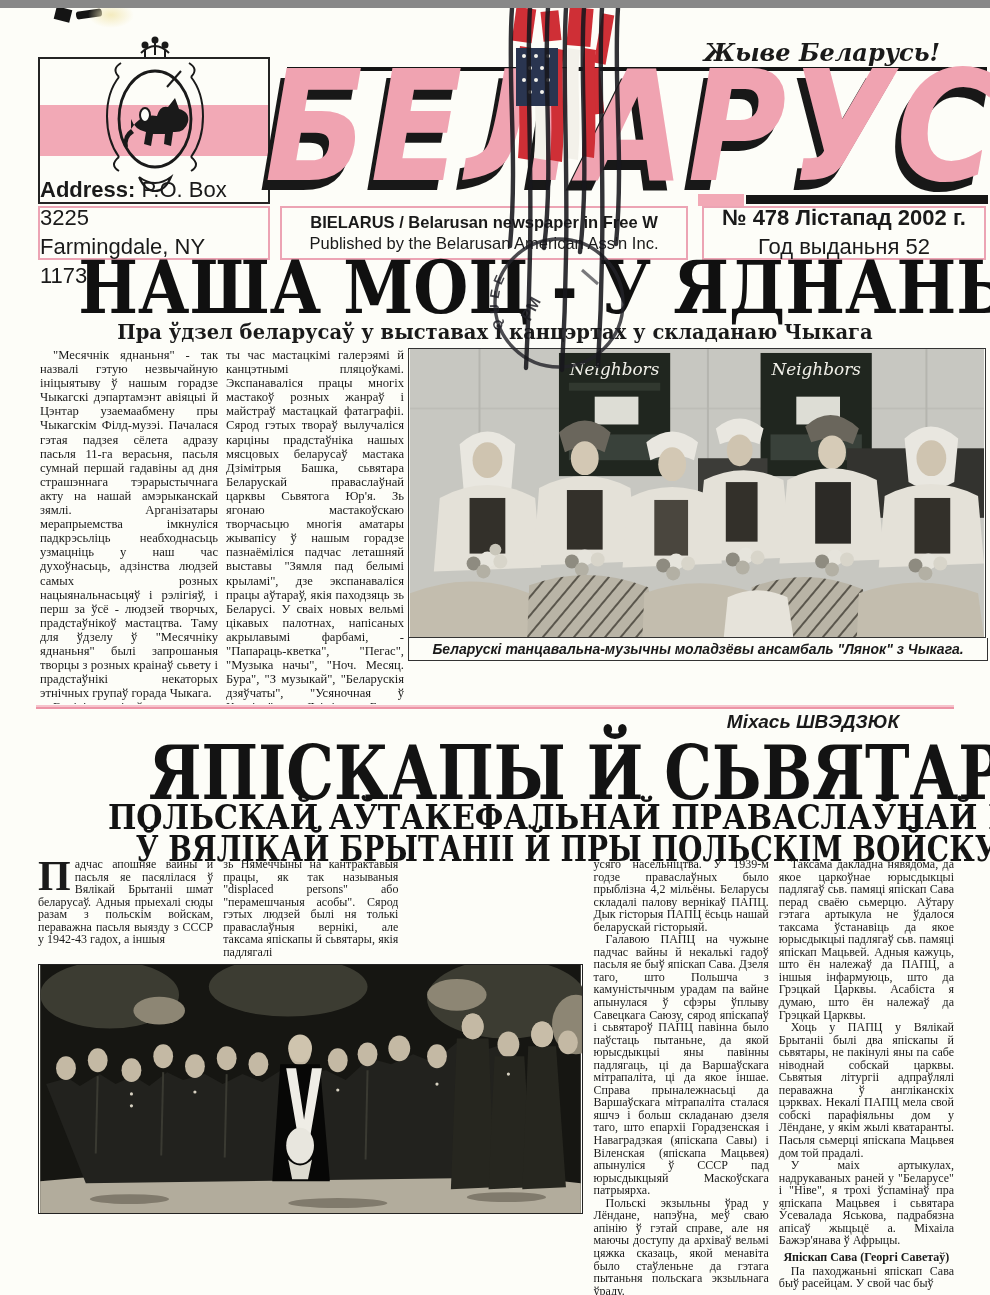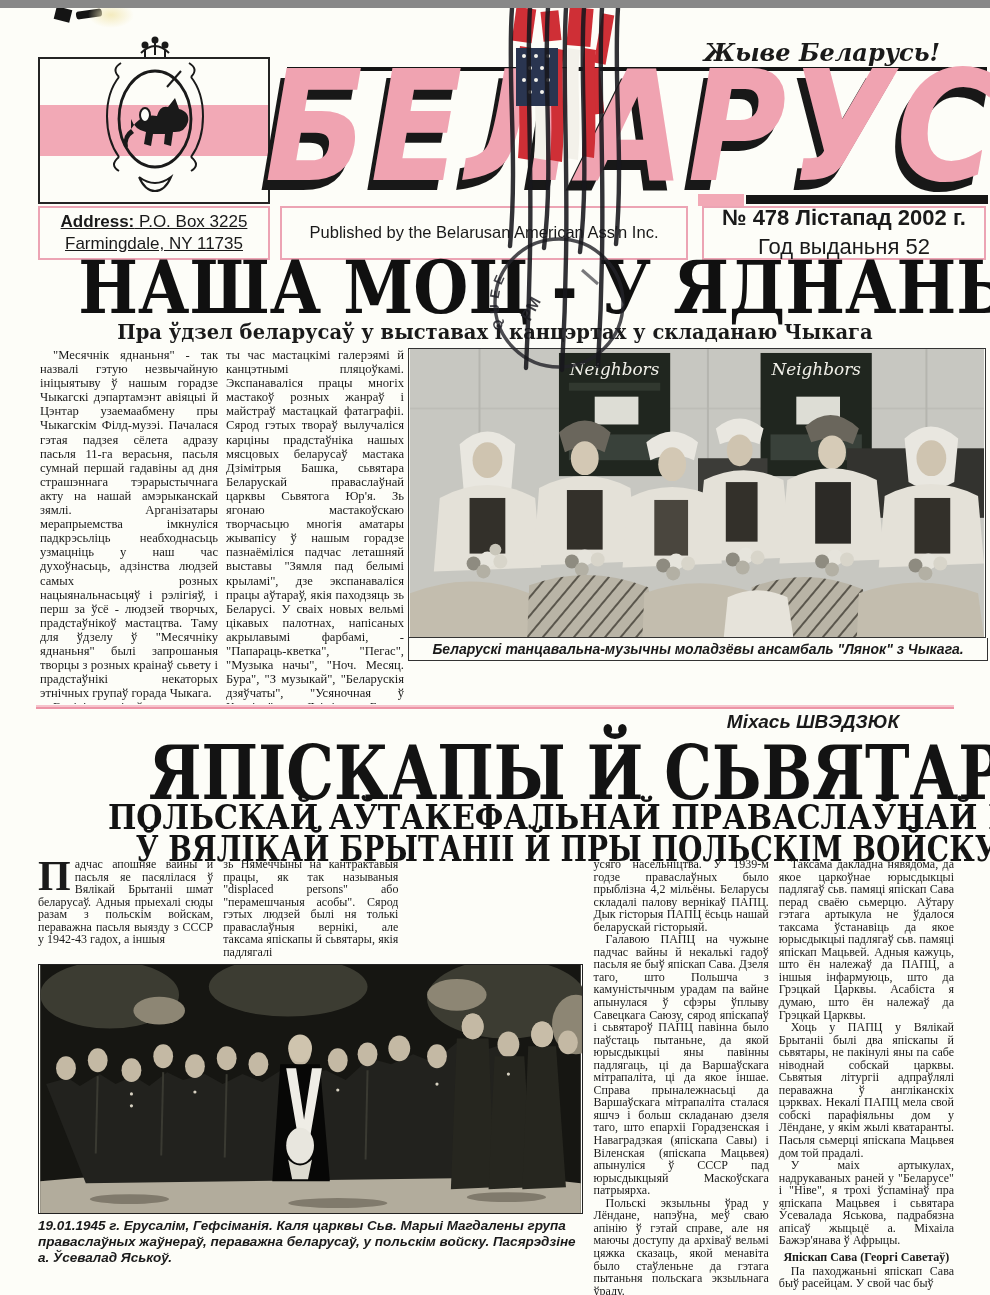--- a/index.html
+++ b/index.html
@@ -22,21 +22,21 @@
       font-family:"DejaVu Sans",sans-serif;font-weight:bold;font-style:italic;font-size:132px;line-height:1;
       letter-spacing:3px;color:#f0a3b1;white-space:nowrap;
       transform:scaleY(1.16) scaleX(1.02);transform-origin:50% 20%;
       text-shadow:-6px 9px 0 #181818;}
   .mastline-pink{position:absolute;left:698px;top:186px;width:46px;height:12px;background:#f2a9b6;}
   .mastline-black{position:absolute;left:746px;top:187px;width:242px;height:9px;background:#161616;}
   
   .infobox{position:absolute;top:198px;height:54px;border:2.5px solid #eca4b4;background:#fdfdf8;
       display:flex;flex-direction:column;justify-content:center;align-items:center;
       font-family:"Liberation Sans",sans-serif;line-height:1.3;}
-  .box1{left:38px;width:232px;font-size:17px;text-decoration:underline;}
+  .box1{left:38px;width:232px;font-size:22px;}
   .box2{left:280px;width:408px;font-size:16.5px;}
   .box3{left:702px;width:284px;font-size:22px;}
   .infobox .b{font-weight:bold;}
   
   .stampflag{position:absolute;left:506px;top:0;z-index:5;}
   .cancel{position:absolute;left:498px;top:0;z-index:7;}
   .postmark{position:absolute;left:486px;top:222px;z-index:6;}
   
   .headline1{position:absolute;left:40px;top:246px;width:910px;text-align:center;z-index:1;}
   .headline1 span{display:inline-block;white-space:nowrap;font-family:"DejaVu Serif",serif;font-weight:bold;
@@ -122,20 +122,21 @@
 
   <div class="mastline-pink" data-name="masthead-underline-pink"></div>
   <div class="mastline-black" data-name="masthead-underline-black"></div>
 
   <div class="infobox box1" data-name="address-box">
     <div><span class="b" data-name="address-label">Address:</span>
       <span data-name="address-value">P.O. Box 3225</span></div>
     <div data-name="address-line2">Farmingdale, NY 11735</div>
   </div>
   <div class="infobox box2" data-name="publisher-box">
+    <div class="b" data-name="publisher-line1">BIELARUS / Belarusan newspaper in Free W</div>
     <div data-name="publisher-line2">Published by the Belarusan American Ass'n Inc.</div>
   </div>
   <div class="infobox box3" data-name="issue-box">
     <div class="b" data-name="issue-number">№ 478 Лістапад 2002 г.</div>
     <div data-name="issue-year">Год выданьня 52</div>
   </div>
 
   <div class="headline1" data-name="main-headline"><span>НАША МОЦ - У ЯДНАНЬНІ</span></div>
   <div class="subhead1" data-name="main-subheadline">Пра ўдзел беларусаў у выставах і канцэртах у складанаю Чыкага</div>
 
@@ -405,17 +406,16 @@
             <circle cx="400" cy="120" r="1.6"></circle>
             <circle cx="472" cy="110" r="1.6"></circle>
         </g>
 
         <path d="M242,100 l40,0 l10,118 l-58,0 z" fill="#070706"></path>
         <ellipse cx="262" cy="84" rx="12" ry="14" fill="#cfc4ae"></ellipse>
         <path d="M248,104 l10,0 l8,52 l8,-52 l10,0 l-12,70 l-12,0 z" fill="#efede6"></path>
         <ellipse cx="262" cy="182" rx="14" ry="18" fill="#e8e6de"></ellipse>
         <path d="M250,196 q12,12 24,0 l-4,20 l-16,0 z" fill="#dcdacf"></path>
       </svg>
-      <div class="cap2" data-name="photo2-caption">19.01.1945 г. Ерусалім, Гефсіманія. Каля царквы Сьв. Марыі Магдалены група праваслаўных жаўнераў, пераважна беларусаў, у польскім войску. Пасярэдзіне а. Ўсевалад Яськоў.</div>
     </div>
   </div>
 
 </div>
 
 </body></html>

